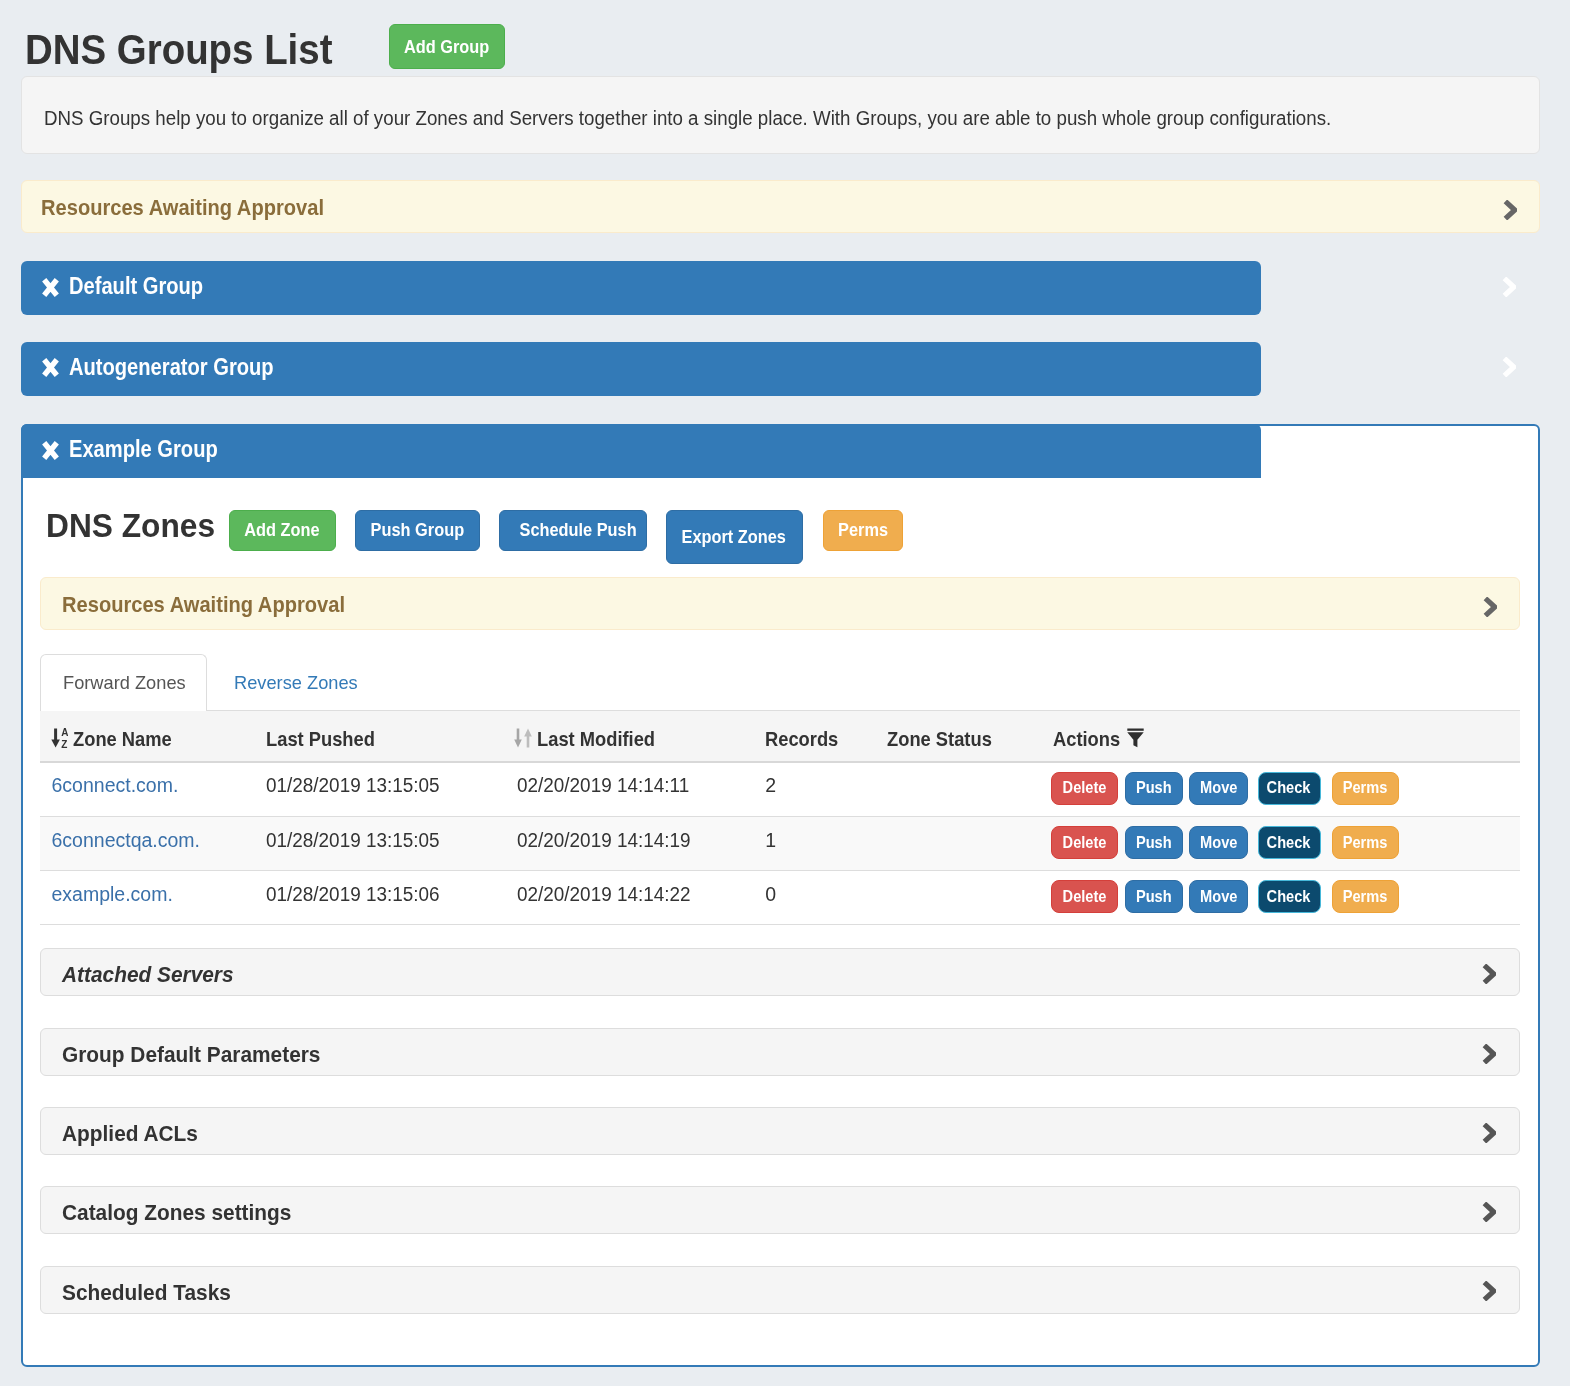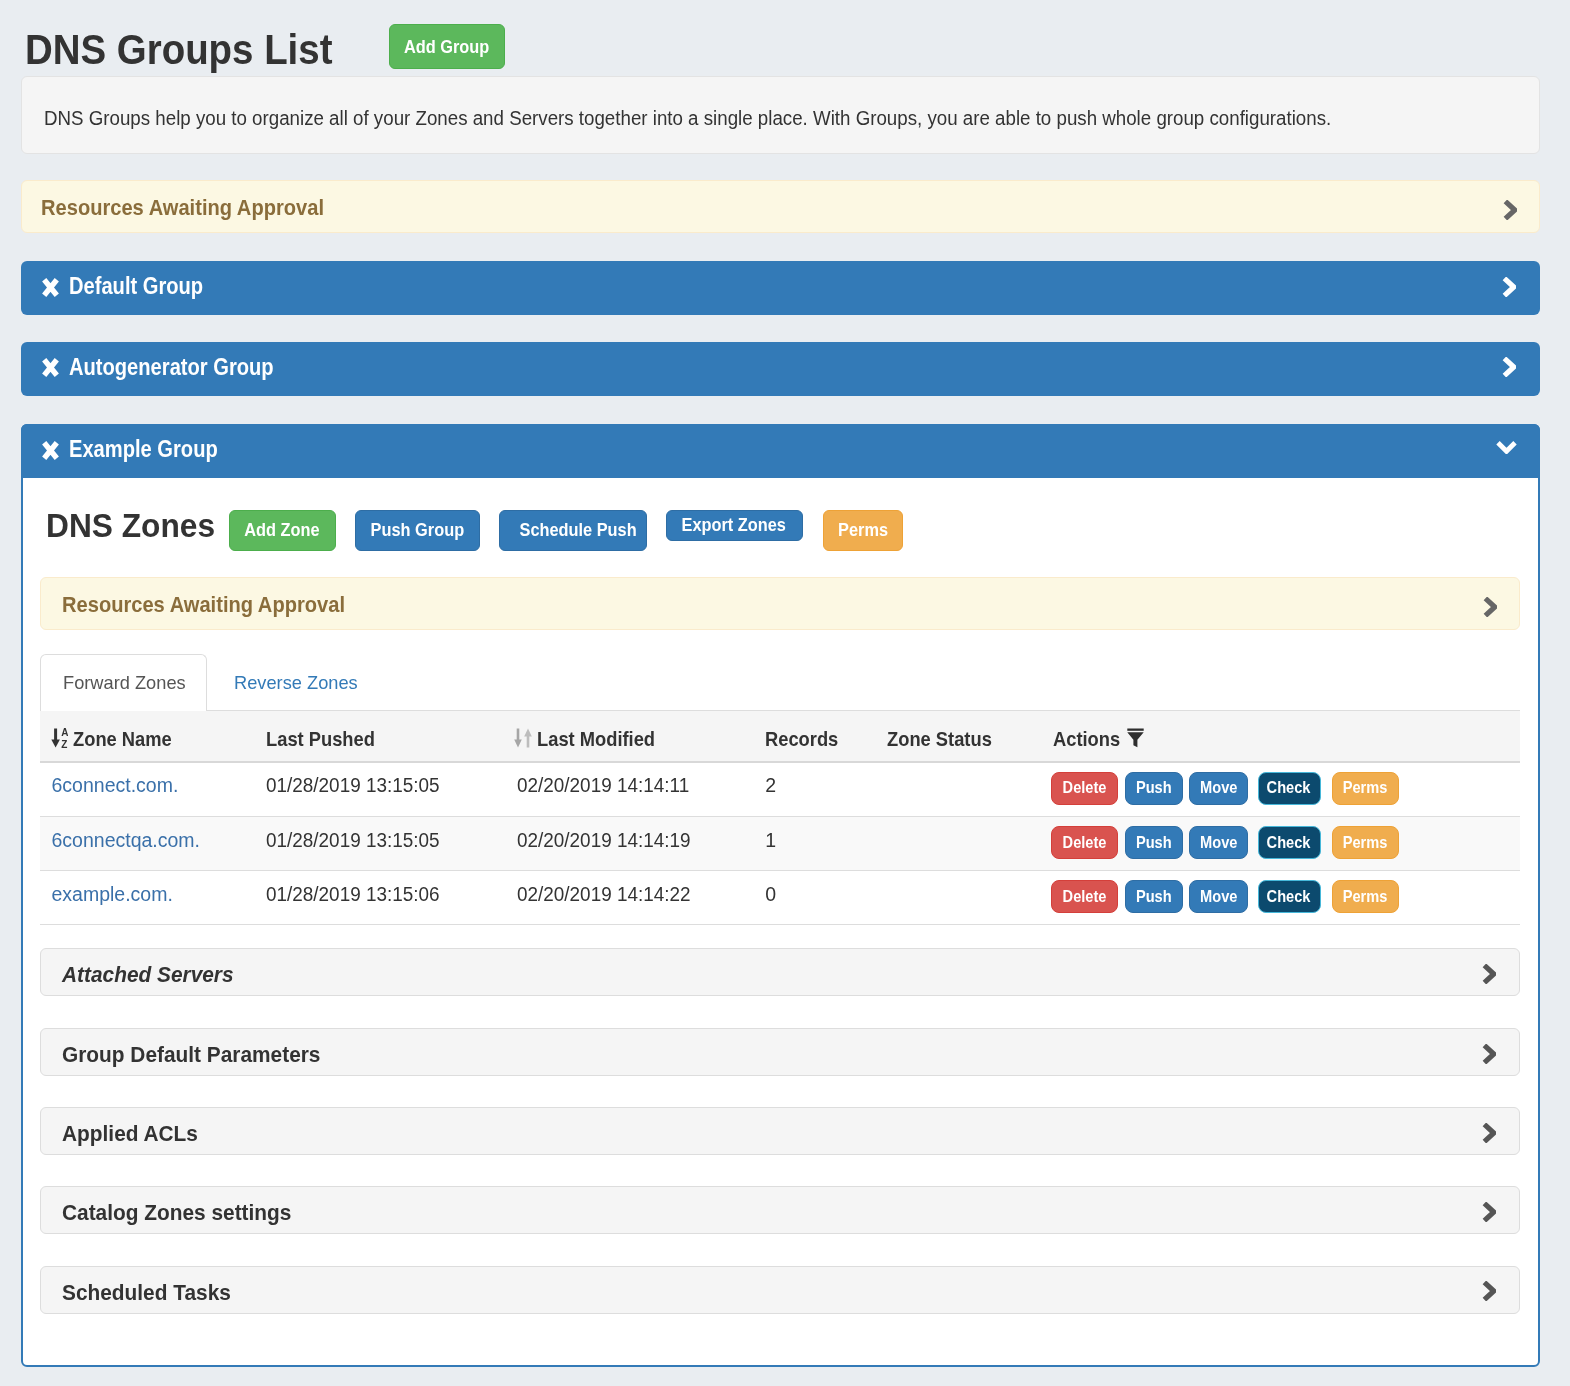--- a/index.html
+++ b/index.html
@@ -1,20 +1,20 @@
 <!DOCTYPE html>
 <html><head>
 <meta charset="utf-8">
 <style>
 * { margin:0; padding:0; box-sizing:border-box; }
 html,body { width:1570px; height:1386px; background:#e9edf1; font-family:"Liberation Sans",sans-serif; position:relative; overflow:hidden; }
 .abs { position:absolute; }
 .sx96 { transform:scaleX(0.96); transform-origin:0 0; white-space:nowrap; }
 .sx97 { transform:scaleX(0.97); transform-origin:0 0; white-space:nowrap; }
-.bar-blue { position:absolute; left:21px; width:1519px; height:54px; background:#337ab7; border-radius:6px; }
+.bar-blue { position:absolute; left:21px; width:1240px; height:54px; background:#337ab7; border-radius:6px; }
 .bar-blue .ttl { position:absolute; left:47.8px; top:12px; font-size:23px; font-weight:bold; color:#fff; transform:scaleX(0.875); transform-origin:0 0; white-space:nowrap; }
 .panel-yellow { position:absolute; background:#fcf8e3; border:1.5px solid #faebcc; border-radius:6px; }
 .panel-yellow .ttl { position:absolute; font-size:21.5px; font-weight:bold; color:#8a6d3b; transform:scaleX(0.935); transform-origin:0 0; white-space:nowrap; }
 .panel-gray { position:absolute; left:40px; width:1480px; height:48px; background:#f5f5f5; border:1.5px solid #ddd; border-radius:6px; }
 .panel-gray .ttl { position:absolute; left:21px; top:14px; font-size:21.5px; font-weight:bold; color:#333; transform:scaleX(0.97); transform-origin:0 0; white-space:nowrap; }
 .btn { position:absolute; border-radius:6px; color:#fff; font-weight:bold; font-size:19px; display:flex; align-items:center; justify-content:center; }
 .btn > span { transform:scaleX(0.86); white-space:nowrap; }
 .btn-xs { position:absolute; border-radius:8px; color:#fff; font-weight:bold; font-size:17px; height:33px; display:flex; align-items:center; justify-content:center; }
 .btn-xs > span { transform:scaleX(0.86); white-space:nowrap; }
 .sg { background:#5cb85c; border:1.5px solid #4cae4c; }
@@ -81,21 +81,21 @@
 <div class="abs" style="left:45.6px; top:508px; font-size:32.5px; font-weight:bold; color:#333; transform:scaleX(0.975); transform-origin:0 0; white-space:nowrap;">DNS Zones</div>
 <div class="btn sg" style="left:228.8px; top:509.5px; width:107px; height:41.5px;">
     <span>Add Zone</span>
   </div>
 <div class="btn pb" style="left:354.6px; top:509.5px; width:125.6px; height:41.5px;">
     <span>Push Group</span>
   </div>
 <div class="btn pb" style="left:498.7px; top:509.5px; width:148.3px; height:41.5px;justify-content:flex-end;">
     <span>Schedule Push</span>
   </div>
-<div class="btn pb" style="left:665.7px; top:509.5px; width:137px; height:31px;">
+<div class="btn pb" style="left:665.7px; top:509.5px; width:137px; height:54px;">
     <span>Export Zones</span>
   </div>
 <div class="btn wb" style="left:823px; top:509.5px; width:80px; height:41.5px;">
     <span>Perms</span>
   </div>
 
 <div class="panel-yellow" style="left:40px; top:577.3px; width:1480px; height:52.5px;">
   <div class="ttl" style="left:21px; top:14.5px;">Resources Awaiting Approval</div>
   <svg class="chev" style="left:1441px; top:18.5px;" width="15" height="20" viewBox="0 0 15 20">
       <path d="M3.4 1.4 L12.8 10 L3.4 18.6" stroke="#666" stroke-width="5.2" fill="none"></path>

